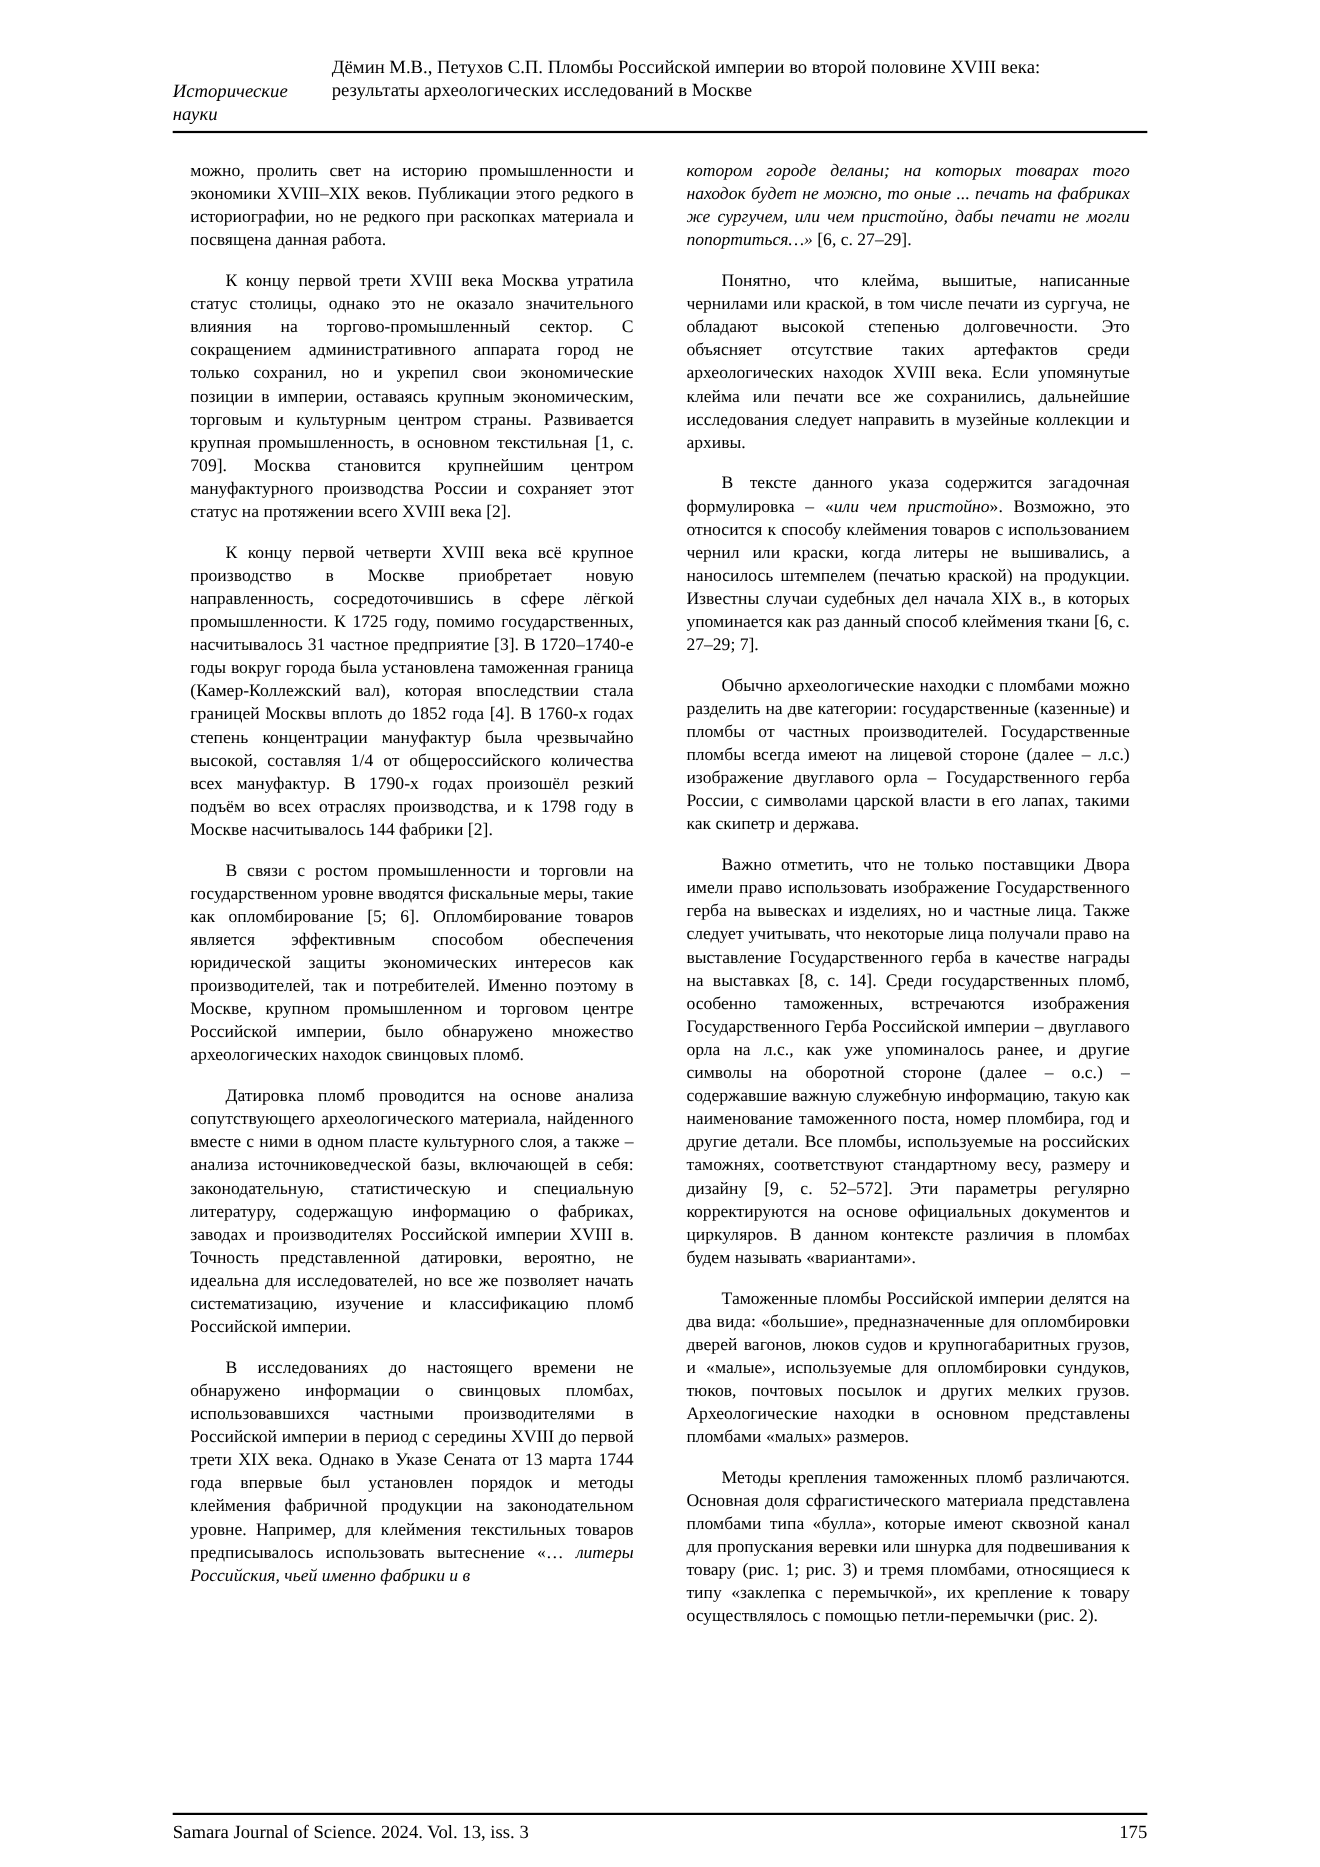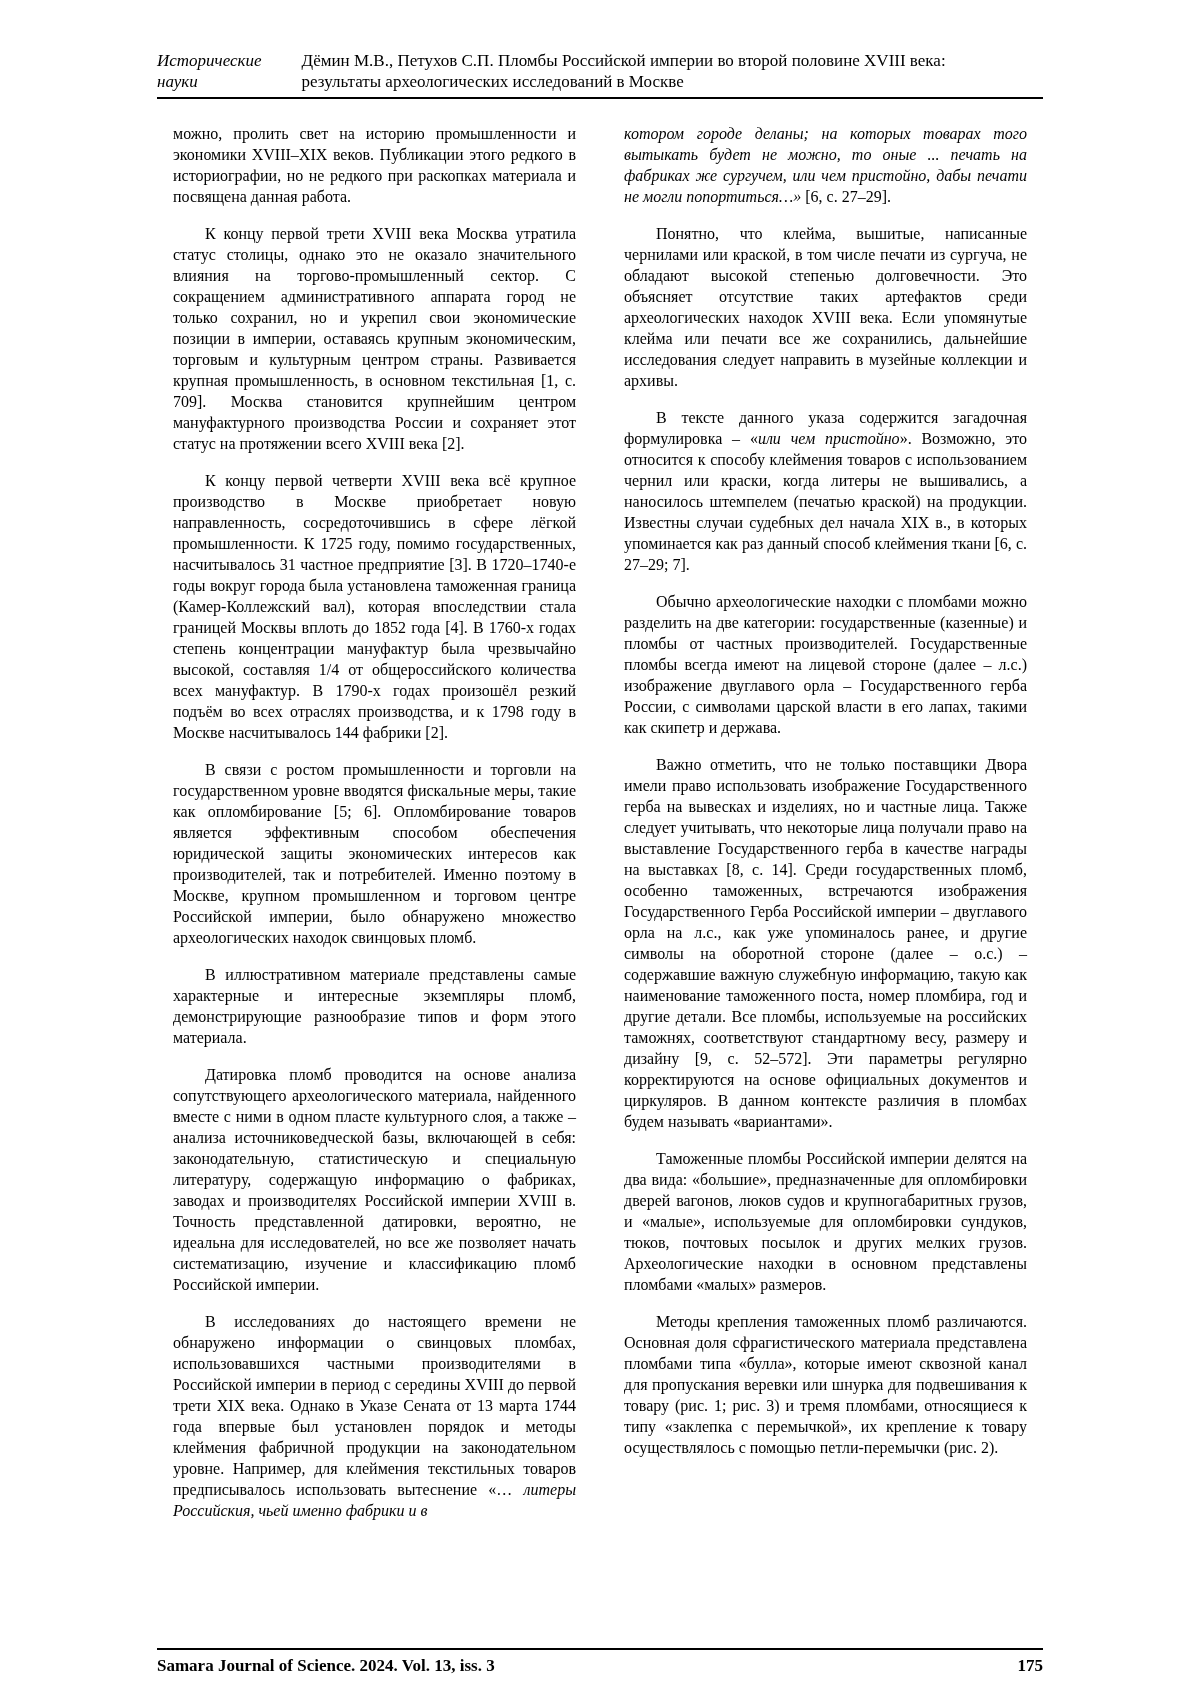--- a/index.html
+++ b/index.html
@@ -20,20 +20,21 @@
     display: flex;
     justify-content: space-between;
     align-items: flex-start;
     font-size: 17px;
     line-height: 21px;
   }
   .rh-section {
     font-style: italic;
     white-space: pre-line;
     flex: 0 0 auto;
+    margin-top: 22px;
   }
   .rh-title {
     white-space: pre-line;
     flex: 1 1 auto;
     padding-left: 40px;
   }
   .rule { border-top: 2px solid #000; height: 0; }
   .rule-top { margin-top: 5px; }
   .rule-bottom { margin-bottom: 3px; }
   .body-columns {
@@ -51,21 +52,20 @@
   }
   .column p { margin: 16px; }
   .column p.indent { text-indent: 32px; }
   .column em { font-style: italic; }
   .footer {
     display: flex;
     justify-content: space-between;
     font-size: 17px;
     line-height: 22px;
     padding-top: 2px;
-    font-weight: bold;
   }
 </style>
 </head>
 <body>
 
 <div class="page">
 
   <div class="running-head">
     <div class="rh-section">Исторические
 науки</div>
@@ -74,26 +74,25 @@
   </div>
 
   <div class="rule rule-top"></div>
 
   <div class="body-columns">
     <div class="column">
         <p class="para"><span>можно, пролить свет на историю промышленности и экономики XVIII–XIX веков. Публикации этого редкого в историографии, но не редкого при раскопках материала и посвящена данная работа.</span></p>
         <p class="para indent"><span>К концу первой трети XVIII века Москва утратила статус столицы, однако это не оказало значительного влияния на торгово-промышленный сектор. С сокращением административного аппарата город не только сохранил, но и укрепил свои экономические позиции в империи, оставаясь крупным экономическим, торговым и культурным центром страны. Развивается крупная промышленность, в основном текстильная [1, с. 709]. Москва становится крупнейшим центром мануфактурного производства России и сохраняет этот статус на протяжении всего XVIII века [2].</span></p>
         <p class="para indent"><span>К концу первой четверти XVIII века всё крупное производство в Москве приобретает новую направленность, сосредоточившись в сфере лёгкой промышленности. К 1725 году, помимо государственных, насчитывалось 31 частное предприятие [3]. В 1720–1740-е годы вокруг города была установлена таможенная граница (Камер-Коллежский вал), которая впоследствии стала границей Москвы вплоть до 1852 года [4]. В 1760-х годах степень концентрации мануфактур была чрезвычайно высокой, составляя 1/4 от общероссийского количества всех мануфактур. В 1790-х годах произошёл резкий подъём во всех отраслях производства, и к 1798 году в Москве насчитывалось 144 фабрики [2].</span></p>
         <p class="para indent"><span>В связи с ростом промышленности и торговли на государственном уровне вводятся фискальные меры, такие как опломбирование [5; 6]. Опломбирование товаров является эффективным способом обеспечения юридической защиты экономических интересов как производителей, так и потребителей. Именно поэтому в Москве, крупном промышленном и торговом центре Российской империи, было обнаружено множество археологических находок свинцовых пломб.</span></p>
-        <p class="para indent"><span>В иллюстративном материале представлены самые характерные и интересные экземпляры пломб, демонстрирующие разнообразие типов и форм этого материала.</span></p>
         <p class="para indent"><span>Датировка пломб проводится на основе анализа сопутствующего археологического материала, найденного вместе с ними в одном пласте культурного слоя, а также – анализа источниковедческой базы, включающей в себя: законодательную, статистическую и специальную литературу, содержащую информацию о фабриках, заводах и производителях Российской империи XVIII в. Точность представленной датировки, вероятно, не идеальна для исследователей, но все же позволяет начать систематизацию, изучение и классификацию пломб Российской империи.</span></p>
         <p class="para indent"><span>В исследованиях до настоящего времени не обнаружено информации о свинцовых пломбах, использовавшихся частными производителями в Российской империи в период с середины XVIII до первой трети XIX века. Однако в Указе Сената от 13 марта 1744 года впервые был установлен порядок и методы клеймения фабричной продукции на законодательном уровне. Например, для клеймения текстильных товаров предписывалось использовать вытеснение «… </span><em>литеры Российския, чьей именно фабрики и в</em></p>
       </div>
     <div class="column">
-        <p class="para"><em>котором городе деланы; на которых товарах того вытыкать будет не можно, то оные ... печать на фабриках же сургучем, или чем пристойно, дабы печати не могли попортиться…»</em><span> [6, с. 27–29].</span></p>
+        <p class="para"><em>котором городе деланы; на которых товарах того находок будет не можно, то оные ... печать на фабриках же сургучем, или чем пристойно, дабы печати не могли попортиться…»</em><span> [6, с. 27–29].</span></p>
         <p class="para indent"><span>Понятно, что клейма, вышитые, написанные чернилами или краской, в том числе печати из сургуча, не обладают высокой степенью долговечности. Это объясняет отсутствие таких артефактов среди археологических находок XVIII века. Если упомянутые клейма или печати все же сохранились, дальнейшие исследования следует направить в музейные коллекции и архивы.</span></p>
         <p class="para indent"><span>В тексте данного указа содержится загадочная формулировка – «</span><em>или чем пристойно</em><span>». Возможно, это относится к способу клеймения товаров с использованием чернил или краски, когда литеры не вышивались, а наносилось штемпелем (печатью краской) на продукции. Известны случаи судебных дел начала XIX в., в которых упоминается как раз данный способ клеймения ткани [6, с. 27–29; 7].</span></p>
         <p class="para indent"><span>Обычно археологические находки с пломбами можно разделить на две категории: государственные (казенные) и пломбы от частных производителей. Государственные пломбы всегда имеют на лицевой стороне (далее – л.с.) изображение двуглавого орла – Государственного герба России, с символами царской власти в его лапах, такими как скипетр и держава.</span></p>
         <p class="para indent"><span>Важно отметить, что не только поставщики Двора имели право использовать изображение Государственного герба на вывесках и изделиях, но и частные лица. Также следует учитывать, что некоторые лица получали право на выставление Государственного герба в качестве награды на выставках [8, с. 14]. Среди государственных пломб, особенно таможенных, встречаются изображения Государственного Герба Российской империи – двуглавого орла на л.с., как уже упоминалось ранее, и другие символы на оборотной стороне (далее – о.с.) – содержавшие важную служебную информацию, такую как наименование таможенного поста, номер пломбира, год и другие детали. Все пломбы, используемые на российских таможнях, соответствуют стандартному весу, размеру и дизайну [9, с. 52–572]. Эти параметры регулярно корректируются на основе официальных документов и циркуляров. В данном контексте различия в пломбах будем называть «вариантами».</span></p>
         <p class="para indent"><span>Таможенные пломбы Российской империи делятся на два вида: «большие», предназначенные для опломбировки дверей вагонов, люков судов и крупногабаритных грузов, и «малые», используемые для опломбировки сундуков, тюков, почтовых посылок и других мелких грузов. Археологические находки в основном представлены пломбами «малых» размеров.</span></p>
         <p class="para indent"><span>Методы крепления таможенных пломб различаются. Основная доля сфрагистического материала представлена пломбами типа «булла», которые имеют сквозной канал для пропускания веревки или шнурка для подвешивания к товару (рис. 1; рис. 3) и тремя пломбами, относящиеся к типу «заклепка с перемычкой», их крепление к товару осуществлялось с помощью петли-перемычки (рис. 2).</span></p>
       </div>
   </div>
 
   <div class="rule rule-bottom"></div>

